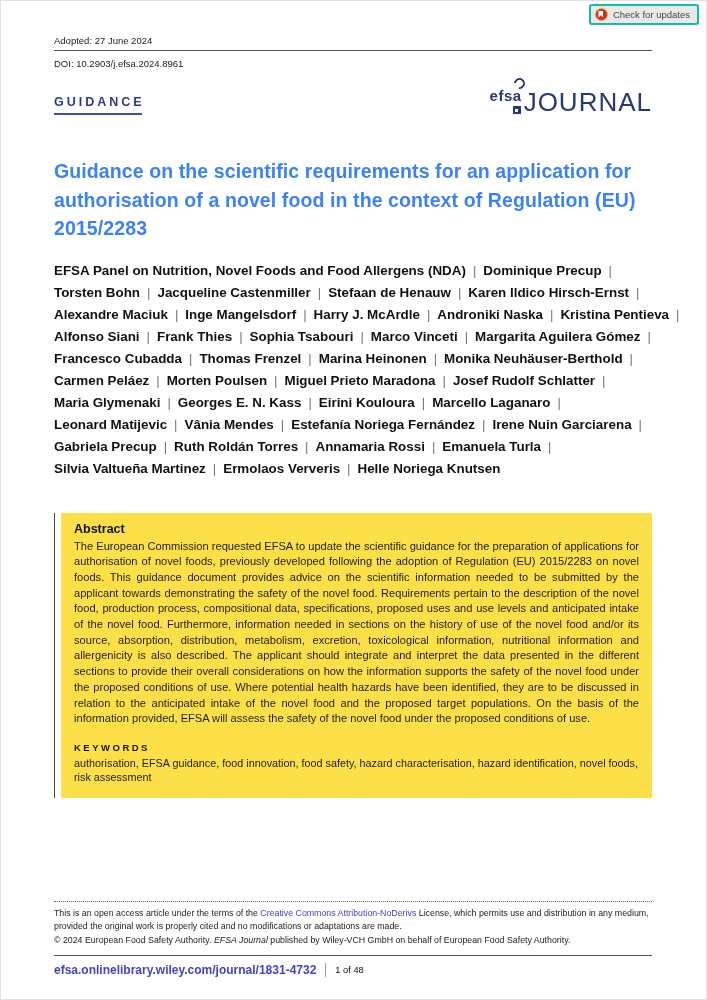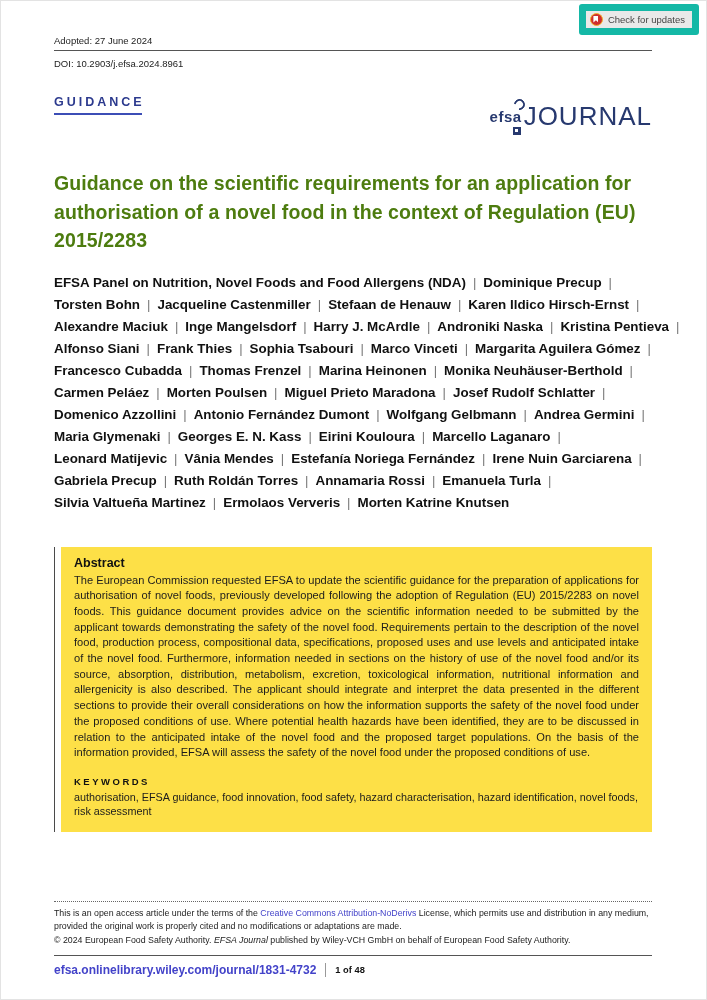--- a/index.html
+++ b/index.html
@@ -13,55 +13,55 @@
     border: 1px solid #e3e3e3;
     overflow: hidden;
     color: #1a1a1a;
   }
   .content { padding: 0 54px 17px 53px; }
 
   
   .badge {
     position: absolute; top: 3px; right: 7px;
     display: inline-flex; align-items: center; gap: 5px;
-    background: #e9e9e9; border: 7px solid #14b8a6; border-radius: 3px;
+    background: #e9e9e9; border: 2px solid #14b8a6; border-radius: 3px;
     padding: 2px 7px 2px 4px; cursor: pointer;
   }
   .crossmark { width: 13px; height: 13px; border-radius: 50%;
     background: #cf2e2e; border: 1.5px solid #f3b229; position: relative; }
   .crossmark::after { content: ""; position: absolute; left: 2.5px; top: 1.5px;
     width: 5px; height: 7px; background: #ffffff;
     clip-path: polygon(0 0, 100% 0, 100% 100%, 50% 68%, 0 100%); }
   .badge-label { font-size: 9.5px; color: #444; }
 
   
   .adopted { padding-top: 34px; font-size: 9.5px; color: #222; }
   .rule-adopted { border-bottom: 1.5px solid #555; margin-top: 4px; }
   .doi-line { margin-top: 7px; font-size: 9.5px; color: #222; }
 
   .header-row { margin-top: 16px; display: flex; justify-content: space-between; align-items: flex-start; height: 46px; }
   .article-type { font-size: 12.5px; font-weight: bold; letter-spacing: 3px;
     color: #2c3a8e; padding-top: 10px; }
   .article-type-underline { width: 88px; border-bottom: 2px solid #3c4eb6; margin-top: 4px; }
 
   
-  .logo { display: flex; align-items: center; margin-top: 16px; }
+  .logo { display: flex; align-items: flex-start; margin-top: 2px; }
   .efsa-mark { position: relative; margin-right: 2px; }
   .efsa-text { font-size: 15px; font-weight: bold; color: #27396f; letter-spacing: 0.5px; }
   .efsa-swoosh { position: absolute; top: -9px; right: -3px; width: 11px; height: 11px;
     border: 2px solid #27396f; border-left-color: transparent; border-radius: 50%;
     transform: rotate(-40deg); }
   .efsa-square { position: absolute; bottom: -9px; right: 1px; width: 8px; height: 8px;
     background: #27396f; }
   .efsa-square::after { content: ""; position: absolute; left: 2.5px; top: 2.5px;
     width: 3px; height: 3px; background: #fff; }
   .journal-word { font-size: 26px; color: #27396f; letter-spacing: 1px; font-weight: 400; }
 
   
-  .title { margin-top: 38px; font-size: 19.5px; font-weight: bold; color: #4d7c0f;
+  .title { margin-top: 26px; font-size: 19.5px; font-weight: bold; color: #3b82f6;
     line-height: 28.5px; letter-spacing: 0.1px; }
 
   
   .authors { margin-top: 17px; font-size: 13.4px; font-weight: bold; color: #111; }
   .author-line { line-height: 22px; white-space: nowrap; }
   .author-sep { font-weight: 400; color: #777; padding: 0 7px; font-size: 13px; }
 
   
   .cols { margin-top: 33px; display: flex; align-items: stretch; }
   .left-col { width: 168px; flex: none; padding-top: 4px; font-size: 9.3px; }
@@ -82,21 +82,21 @@
   .license a, .link { color: #4343c9; text-decoration: none; cursor: pointer; }
   .copyright { margin-top: 3px; font-size: 8.8px; color: #222; }
   .solid-rule { border-top: 1px solid #555; margin-top: 10px; }
   .bottom-row { margin-top: 7px; display: flex; justify-content: space-between; align-items: flex-start; }
   .cite { font-size: 9.3px; color: #222; line-height: 14px; }
   .cite .italic, .italic { font-style: italic; }
   .doi-link { display: block; font-size: 9.3px; color: #4343c9; text-decoration: none; cursor: pointer; }
   .bottom-right { display: flex; align-items: center; gap: 9px; }
   .site-link { font-size: 12px; color: #4343c9; text-decoration: none; cursor: pointer; font-weight: bold; }
   .pg-sep { width: 1px; height: 14px; background: #999; }
-  .page-info { font-size: 9.3px; font-weight: bold; color: #111; }
+  .page-info { font-size: 9.3px; font-weight: normal; color: #111; }
 </style>
 </head>
 <body>
 
 <div class="page">
 
   <div class="badge">
     <span class="crossmark"></span>
     <span class="badge-label">Check for updates</span>
   </div>
@@ -123,25 +123,24 @@
 
     <h1 class="title">Guidance on the scientific requirements for an application for authorisation of a novel food in the context of Regulation (EU) 2015/2283</h1>
 
     <div class="authors">
         <div class="author-line"><span>EFSA Panel on Nutrition, Novel Foods and Food Allergens (NDA)</span><span class="author-sep">|</span><span>Dominique Precup</span><span class="author-sep">|</span></div>
         <div class="author-line"><span>Torsten Bohn</span><span class="author-sep">|</span><span>Jacqueline Castenmiller</span><span class="author-sep">|</span><span>Stefaan de Henauw</span><span class="author-sep">|</span><span>Karen Ildico Hirsch-Ernst</span><span class="author-sep">|</span></div>
         <div class="author-line"><span>Alexandre Maciuk</span><span class="author-sep">|</span><span>Inge Mangelsdorf</span><span class="author-sep">|</span><span>Harry J. McArdle</span><span class="author-sep">|</span><span>Androniki Naska</span><span class="author-sep">|</span><span>Kristina Pentieva</span><span class="author-sep">|</span></div>
         <div class="author-line"><span>Alfonso Siani</span><span class="author-sep">|</span><span>Frank Thies</span><span class="author-sep">|</span><span>Sophia Tsabouri</span><span class="author-sep">|</span><span>Marco Vinceti</span><span class="author-sep">|</span><span>Margarita Aguilera Gómez</span><span class="author-sep">|</span></div>
         <div class="author-line"><span>Francesco Cubadda</span><span class="author-sep">|</span><span>Thomas Frenzel</span><span class="author-sep">|</span><span>Marina Heinonen</span><span class="author-sep">|</span><span>Monika Neuhäuser-Berthold</span><span class="author-sep">|</span></div>
         <div class="author-line"><span>Carmen Peláez</span><span class="author-sep">|</span><span>Morten Poulsen</span><span class="author-sep">|</span><span>Miguel Prieto Maradona</span><span class="author-sep">|</span><span>Josef Rudolf Schlatter</span><span class="author-sep">|</span></div>
-        <div class="author-line"><span>Domenico Azzollini</span><span class="author-sep">|</span><span>Antonio Fernández Dumont</span><span class="author-sep">|</span><span>Wolfgang Gelbmann</span><span class="author-sep">|</span><span>Andrea Germini</span><span class="author-sep">|</span></div>
         <div class="author-line"><span>Maria Glymenaki</span><span class="author-sep">|</span><span>Georges E. N. Kass</span><span class="author-sep">|</span><span>Eirini Kouloura</span><span class="author-sep">|</span><span>Marcello Laganaro</span><span class="author-sep">|</span></div>
         <div class="author-line"><span>Leonard Matijevic</span><span class="author-sep">|</span><span>Vânia Mendes</span><span class="author-sep">|</span><span>Estefanía Noriega Fernández</span><span class="author-sep">|</span><span>Irene Nuin Garciarena</span><span class="author-sep">|</span></div>
         <div class="author-line"><span>Gabriela Precup</span><span class="author-sep">|</span><span>Ruth Roldán Torres</span><span class="author-sep">|</span><span>Annamaria Rossi</span><span class="author-sep">|</span><span>Emanuela Turla</span><span class="author-sep">|</span></div>
-        <div class="author-line"><span>Silvia Valtueña Martinez</span><span class="author-sep">|</span><span>Ermolaos Ververis</span><span class="author-sep">|</span><span>Morten Katrine Knutsen</span></div>
+        <div class="author-line"><span>Silvia Valtueña Martinez</span><span class="author-sep">|</span><span>Ermolaos Ververis</span><span class="author-sep">|</span><span>Helle Noriega Knutsen</span></div>
       </div>
 
     <div class="cols">
       <div class="vline"></div>
       <div class="abstract-box">
         <div class="abstract-heading">Abstract</div>
         <div class="abstract-text">The European Commission requested EFSA to update the scientific guidance for the preparation of applications for authorisation of novel foods, previously developed following the adoption of Regulation (EU) 2015/2283 on novel foods. This guidance document provides advice on the scientific information needed to be submitted by the applicant towards demonstrating the safety of the novel food. Requirements pertain to the description of the novel food, production process, compositional data, specifications, proposed uses and use levels and anticipated intake of the novel food. Furthermore, information needed in sections on the history of use of the novel food and/or its source, absorption, distribution, metabolism, excretion, toxicological information, nutritional information and allergenicity is also described. The applicant should integrate and interpret the data presented in the different sections to provide their overall considerations on how the information supports the safety of the novel food under the proposed conditions of use. Where potential health hazards have been identified, they are to be discussed in relation to the anticipated intake of the novel food and the proposed target populations. On the basis of the information provided, EFSA will assess the safety of the novel food under the proposed conditions of use.</div>
         <div class="kw-heading">KEYWORDS</div>
         <div class="kw-text">authorisation, EFSA guidance, food innovation, food safety, hazard characterisation, hazard identification, novel foods, risk assessment</div>
       </div>

